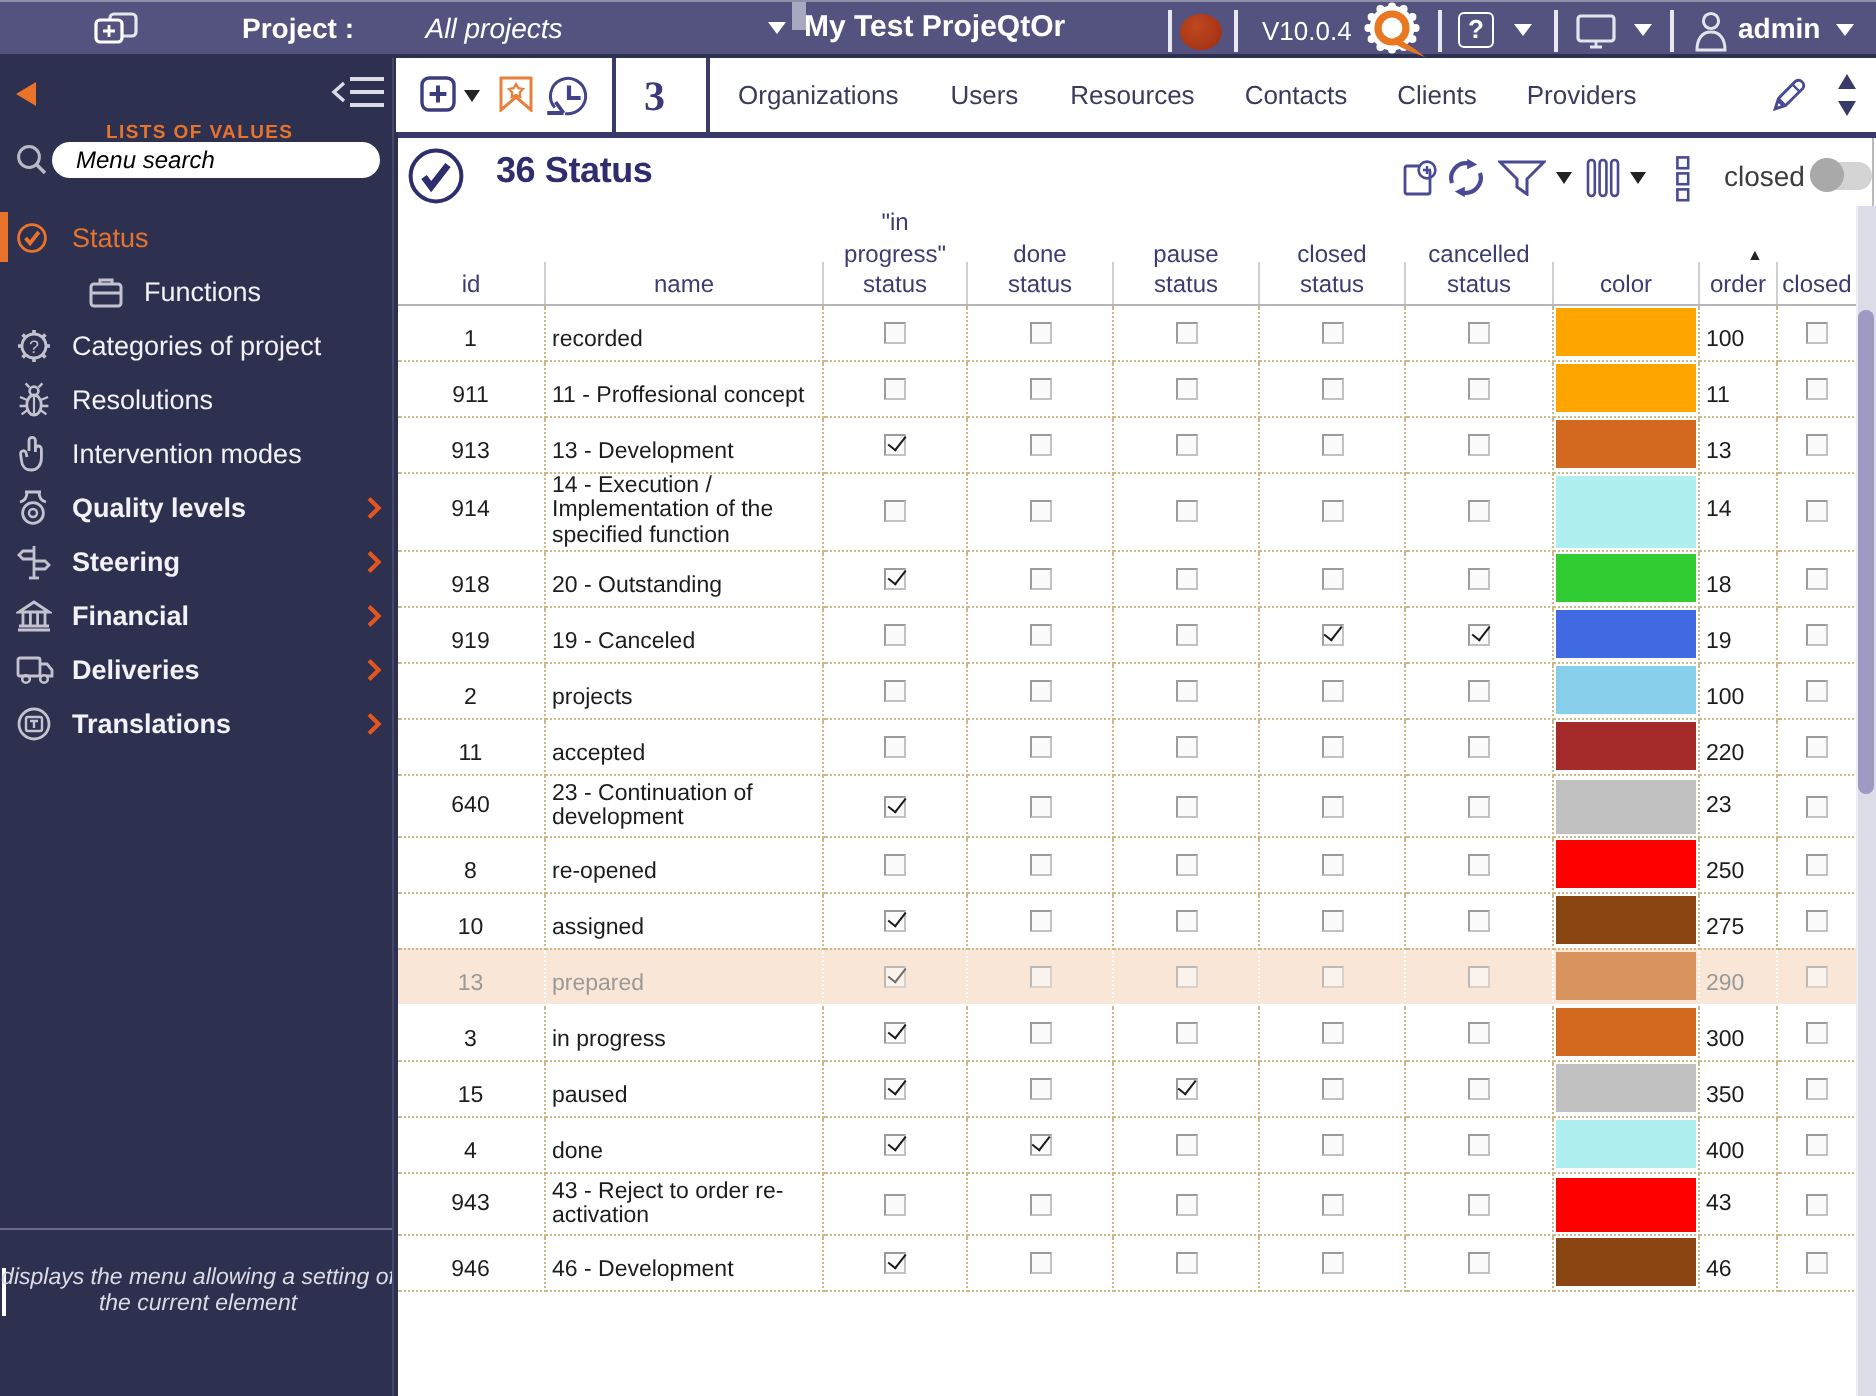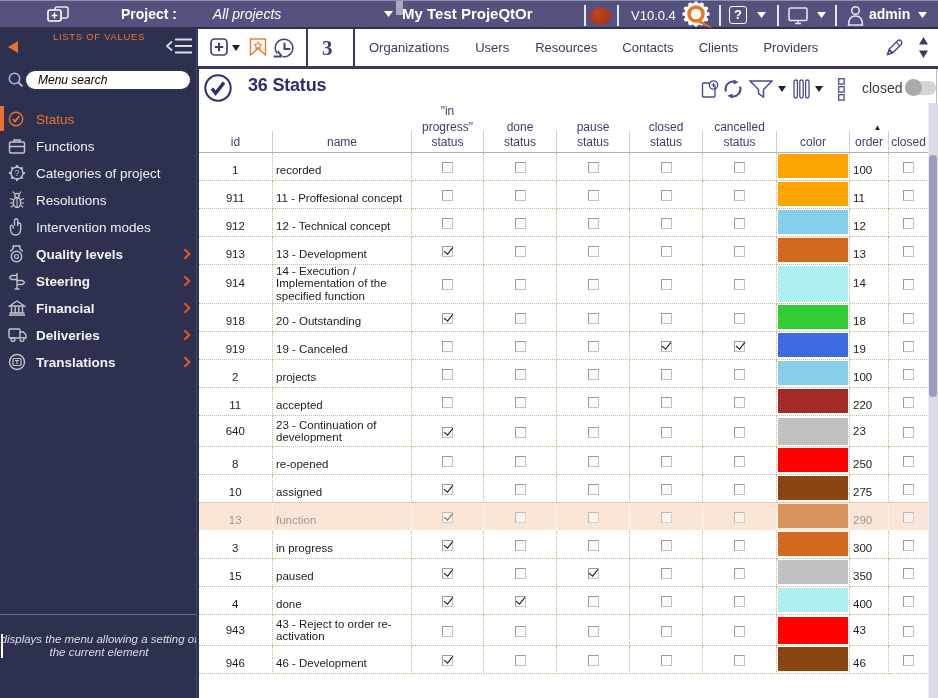--- a/index.html
+++ b/index.html
@@ -127,42 +127,42 @@
     <div class="tb-txt" style="left:869px;top:5px;font-size:14px;font-weight:bold;">admin</div>
     <svg class="abs" style="left:918px;top:11px" width="9" height="6" viewBox="0 0 9 6">
         <path d="M0 0h9L4.5 6z" fill="#fff"></path>
       </svg>
   </div>
 
   <div id="sidebar">
     <svg class="abs" style="left:8px;top:12px" width="10" height="12" viewBox="0 0 10 12">
         <path d="M10 0v12L0 6z" fill="#e8742c"></path>
       </svg>
-    <div class="abs" style="left:26px;top:2px;color:#e8742c;font-weight:normal;font-size:9.5px;letter-spacing:0.7px;padding-left:27px;">LISTS OF VALUES</div>
+    <div class="abs" style="left:26px;top:32px;color:#e8742c;font-weight:bold;font-size:9.5px;letter-spacing:0.7px;padding-left:27px;">LISTS OF VALUES</div>
     <svg class="abs" style="left:165px;top:8px" width="27" height="18" viewBox="0 0 27 18">
       <path d="M7 4.5L2 9l5 4.5" fill="none" stroke="#dcdce6" stroke-width="1.7"></path>
       <path d="M10 2.5h17M10 9h17M10 15.5h17" stroke="#dcdce6" stroke-width="2.1"></path>
     </svg>
     <svg class="abs" style="left:8px;top:43px" width="16" height="16" viewBox="0 0 16 16">
       <circle cx="6.5" cy="6.5" r="5.2" fill="none" stroke="#b9b9c5" stroke-width="1.5"></circle>
       <path d="M10.5 10.5l4 4" stroke="#b9b9c5" stroke-width="1.8"></path>
     </svg>
     <div class="abs" style="left:26px;top:42px;width:164px;height:18px;background:#fff;border-radius:9px;">
       <span style="position:absolute;left:12px;top:2px;color:#000000;font-style:italic;font-size:12px;">Menu search</span>
     </div>
     <div id="menu" class="abs" style="left:0;top:76px;width:198px;">
       <div class="abs" style="left:0;top:1px;width:3.5px;height:25px;background:#e8742c;"></div>
       <div class="sb-item" style="top:0;color:#e8742c;">
         <svg class="ic" width="16" height="16" viewBox="0 0 16 16">
             <circle cx="8" cy="8" r="6.7" fill="none" stroke="#e8742c" stroke-width="1.4"></circle>
             <path d="M4.8 8l2.2 2.6L11.4 5" fill="none" stroke="#e8742c" stroke-width="1.9"></path>
           </svg>
         <span class="lbl">Status</span>
       </div>
-      <div class="sb-item" style="top:27px;">
+      <div class="sb-item" style="top:27px;margin-left:36px;">
         <svg class="ic" width="18" height="17" viewBox="0 0 18 17">
             <rect x="1.5" y="4.5" width="15" height="11" rx="1.5" fill="none" stroke="#c3c3cf" stroke-width="1.5"></rect>
             <path d="M6 4.5V2.5h6v2M1.5 9h15" stroke="#c3c3cf" stroke-width="1.5" fill="none"></path>
           </svg>
         <span class="lbl">Functions</span>
       </div>
       <div class="sb-item" style="top:54px;">
         <svg class="ic" width="18" height="18" viewBox="0 0 18 18">
             <circle cx="9" cy="9" r="6" fill="none" stroke="#c3c3cf" stroke-width="1.4"></circle>
             <g stroke="#c3c3cf" stroke-width="1.8">
@@ -368,34 +368,20 @@
               <td class="ck"><span class="cbox"></span></td>
               <td class="ck"><span class="cbox"></span></td>
               <td class="ck"><span class="cbox"></span></td>
               <td class="colr">
                 <div class="swatch" style="background:#FFA500;height:24px"></div>
               </td>
               <td class="ord">11</td>
               <td class="ck"><span class="cbox"></span></td>
             </tr>
 <tr style="height:28px">
-              <td class="num">912</td>
-              <td>12 - Technical concept</td>
-              <td class="ck"><span class="cbox"></span></td>
-              <td class="ck"><span class="cbox"></span></td>
-              <td class="ck"><span class="cbox"></span></td>
-              <td class="ck"><span class="cbox"></span></td>
-              <td class="ck"><span class="cbox"></span></td>
-              <td class="colr">
-                <div class="swatch" style="background:#87CEEB;height:24px"></div>
-              </td>
-              <td class="ord">12</td>
-              <td class="ck"><span class="cbox"></span></td>
-            </tr>
-<tr style="height:28px">
               <td class="num">913</td>
               <td>13 - Development</td>
               <td class="ck"><span class="cbox on"></span></td>
               <td class="ck"><span class="cbox"></span></td>
               <td class="ck"><span class="cbox"></span></td>
               <td class="ck"><span class="cbox"></span></td>
               <td class="ck"><span class="cbox"></span></td>
               <td class="colr">
                 <div class="swatch" style="background:#D2691E;height:24px"></div>
               </td>
@@ -509,21 +495,21 @@
               <td class="ck"><span class="cbox"></span></td>
               <td class="ck"><span class="cbox"></span></td>
               <td class="colr">
                 <div class="swatch" style="background:#8B4513;height:24px"></div>
               </td>
               <td class="ord">275</td>
               <td class="ck"><span class="cbox"></span></td>
             </tr>
 <tr class="hl" style="height:28px">
               <td class="num">13</td>
-              <td>function</td>
+              <td>prepared</td>
               <td class="ck"><span class="cbox on"></span></td>
               <td class="ck"><span class="cbox"></span></td>
               <td class="ck"><span class="cbox"></span></td>
               <td class="ck"><span class="cbox"></span></td>
               <td class="ck"><span class="cbox"></span></td>
               <td class="colr">
                 <div class="swatch" style="background:#D9935D;height:24px"></div>
               </td>
               <td class="ord">290</td>
               <td class="ck"><span class="cbox"></span></td>

